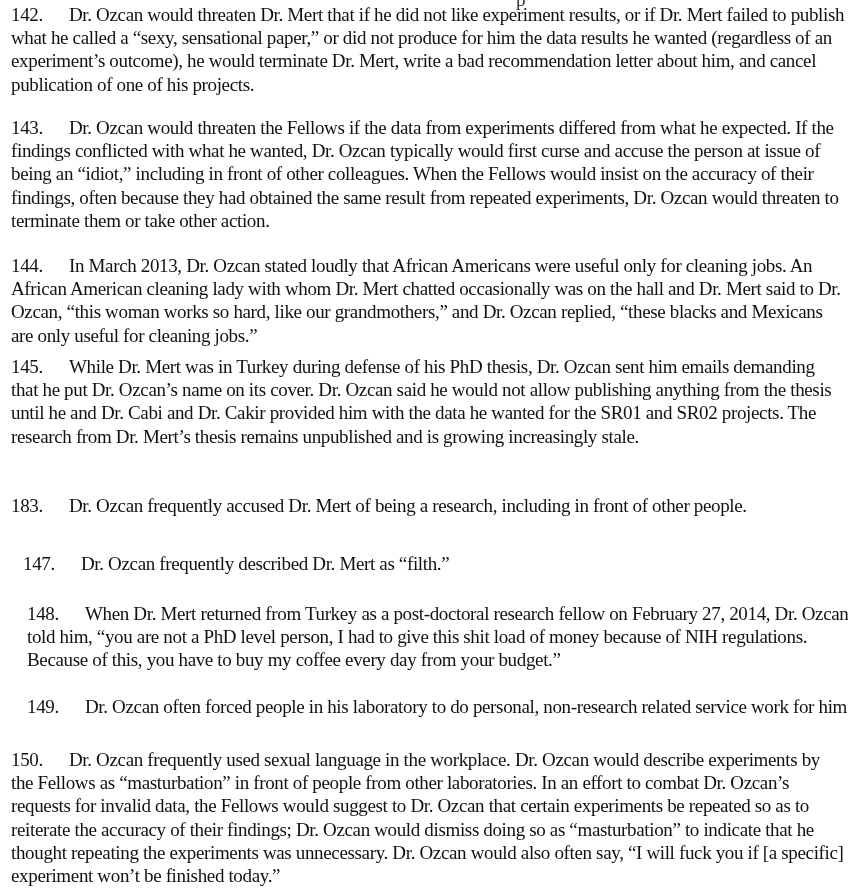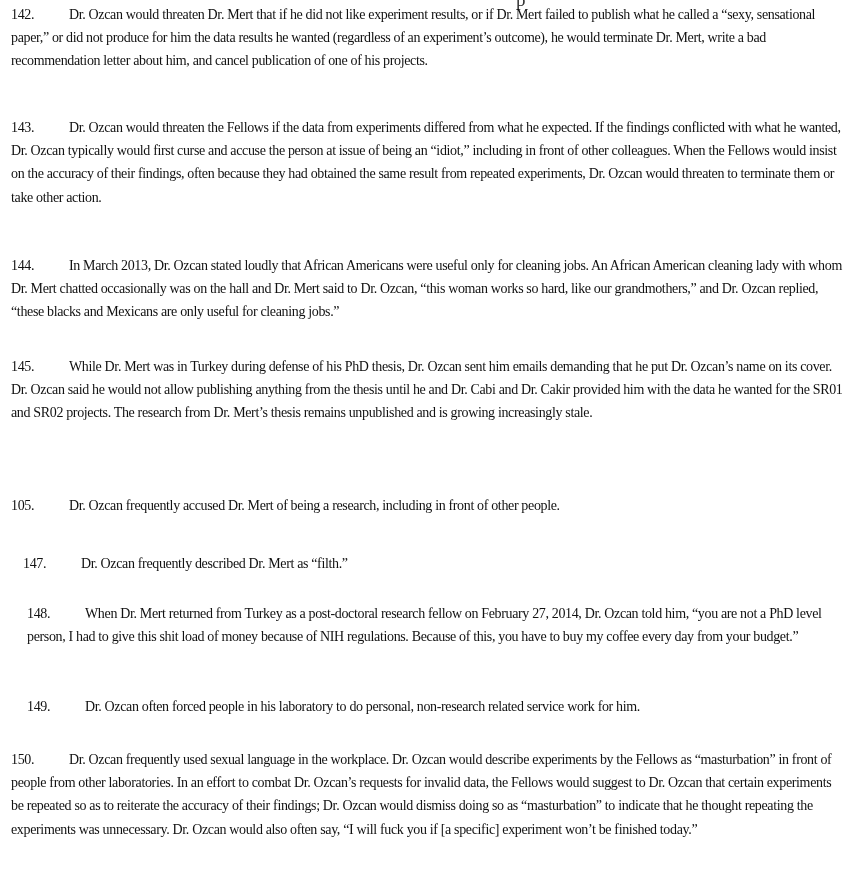--- a/index.html
+++ b/index.html
@@ -4,40 +4,40 @@
 <style>
   html, body { margin: 0; padding: 0; background: #ffffff; }
   body {
     width: 848px; height: 895px; overflow: hidden; position: relative;
     font-family: "Liberation Serif", "DejaVu Serif", serif;
     color: #111111;
   }
   .frag { position: absolute; left: 516px; top: -8px; font-size: 19px; line-height: 16px; color: #333; }
   .para {
     position: absolute; left: 11px; width: 834px;
-    font-size: 14px; line-height: 23.2px; letter-spacing: -0.35px;
+    font-size: 19px; line-height: 23.2px; letter-spacing: -0.35px;
     word-spacing: 0px;
   }
   .num { display: inline-block; width: 58px; }
 </style>
 </head>
 <body>
 
 <div>
   <span class="frag">p</span>
 
   <p class="para" style="top:3px;margin:0"><span class="num">142.</span><span>Dr. Ozcan would threaten Dr. Mert that if he did not like experiment results, or if Dr. Mert failed to publish what he called a “sexy, sensational paper,” or did not produce for him the data results he wanted (regardless of an experiment’s outcome), he would terminate Dr. Mert, write a bad recommendation letter about him, and cancel publication of one of his projects.</span></p>
 
   <p class="para" style="top:116px;margin:0"><span class="num">143.</span><span>Dr. Ozcan would threaten the Fellows if the data from experiments differed from what he expected. If the findings conflicted with what he wanted, Dr. Ozcan typically would first curse and accuse the person at issue of being an “idiot,” including in front of other colleagues. When the Fellows would insist on the accuracy of their findings, often because they had obtained the same result from repeated experiments, Dr. Ozcan would threaten to terminate them or take other action.</span></p>
 
   <p class="para" style="top:254px;margin:0"><span class="num">144.</span><span>In March 2013, Dr. Ozcan stated loudly that African Americans were useful only for cleaning jobs. An African American cleaning lady with whom Dr. Mert chatted occasionally was on the hall and Dr. Mert said to Dr. Ozcan, “this woman works so hard, like our grandmothers,” and Dr. Ozcan replied, “these blacks and Mexicans are only useful for cleaning jobs.”</span></p>
 
   <p class="para" style="top:355px;margin:0"><span class="num">145.</span><span>While Dr. Mert was in Turkey during defense of his PhD thesis, Dr. Ozcan sent him emails demanding that he put Dr. Ozcan’s name on its cover. Dr. Ozcan said he would not allow publishing anything from the thesis until he and Dr. Cabi and Dr. Cakir provided him with the data he wanted for the SR01 and SR02 projects. The research from Dr. Mert’s thesis remains unpublished and is growing increasingly stale.</span></p>
 
-  <p class="para" style="top:494px;margin:0"><span class="num">105.</span><span>Dr. Ozcan frequently accused Dr. Mert of being a research, including in front of other people.</span></p>
+  <p class="para" style="top:494px;margin:0"><span class="num">183.</span><span>Dr. Ozcan frequently accused Dr. Mert of being a research, including in front of other people.</span></p>
 
   <p class="para" style="top:540px;margin:12px"><span class="num">147.</span><span>Dr. Ozcan frequently described Dr. Mert as “filth.”</span></p>
 
   <p class="para" style="top:586px;margin:16px"><span class="num">148.</span><span>When Dr. Mert returned from Turkey as a post-doctoral research fellow on February 27, 2014, Dr. Ozcan told him, “you are not a PhD level person, I had to give this shit load of money because of NIH regulations. Because of this, you have to buy my coffee every day from your budget.”</span></p>
 
   <p class="para" style="top:679px;margin:16px"><span class="num">149.</span><span>Dr. Ozcan often forced people in his laboratory to do personal, non-research related service work for him.</span></p>
 
   <p class="para" style="top:748px;margin:0"><span class="num">150.</span><span>Dr. Ozcan frequently used sexual language in the workplace. Dr. Ozcan would describe experiments by the Fellows as “masturbation” in front of people from other laboratories. In an effort to combat Dr. Ozcan’s requests for invalid data, the Fellows would suggest to Dr. Ozcan that certain experiments be repeated so as to reiterate the accuracy of their findings; Dr. Ozcan would dismiss doing so as “masturbation” to indicate that he thought repeating the experiments was unnecessary. Dr. Ozcan would also often say, “I will fuck you if [a specific] experiment won’t be finished today.”</span></p>
 </div>
 

